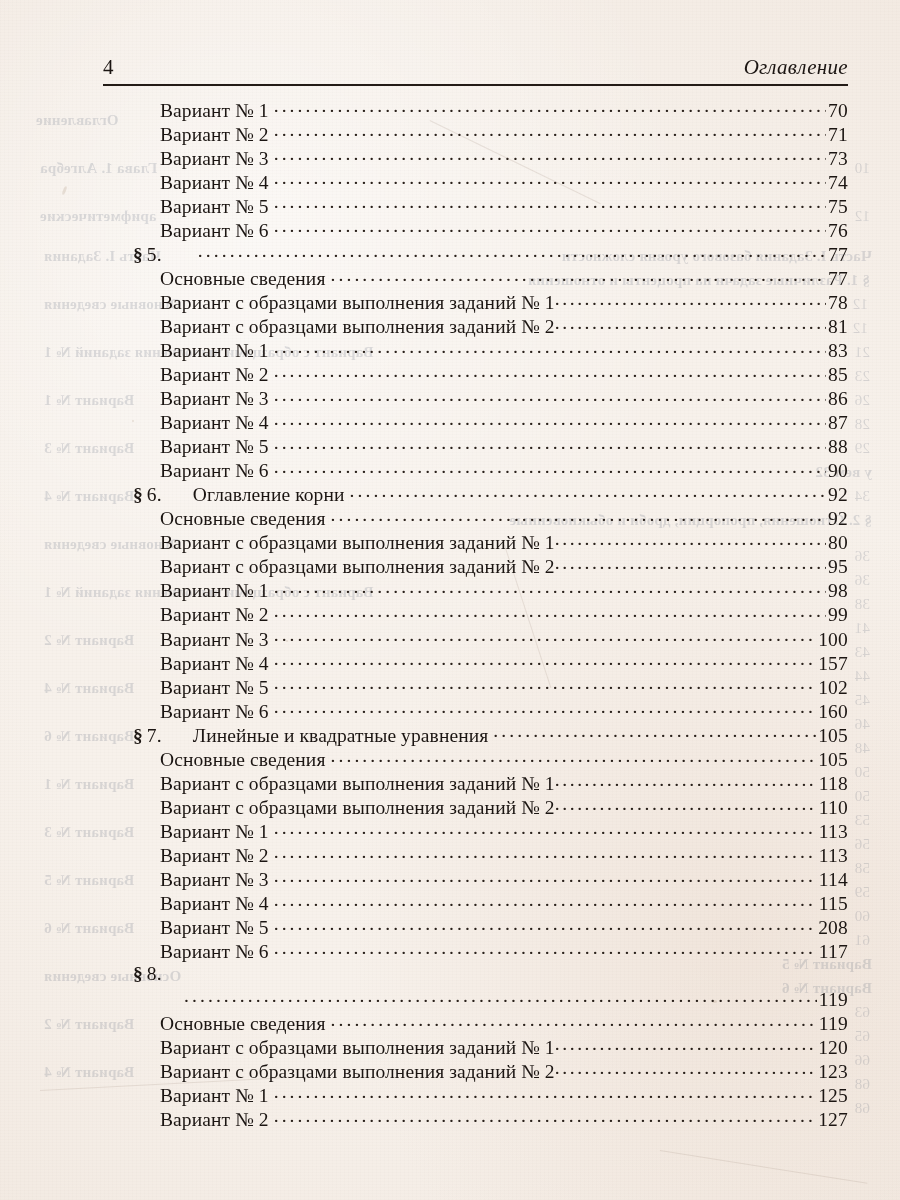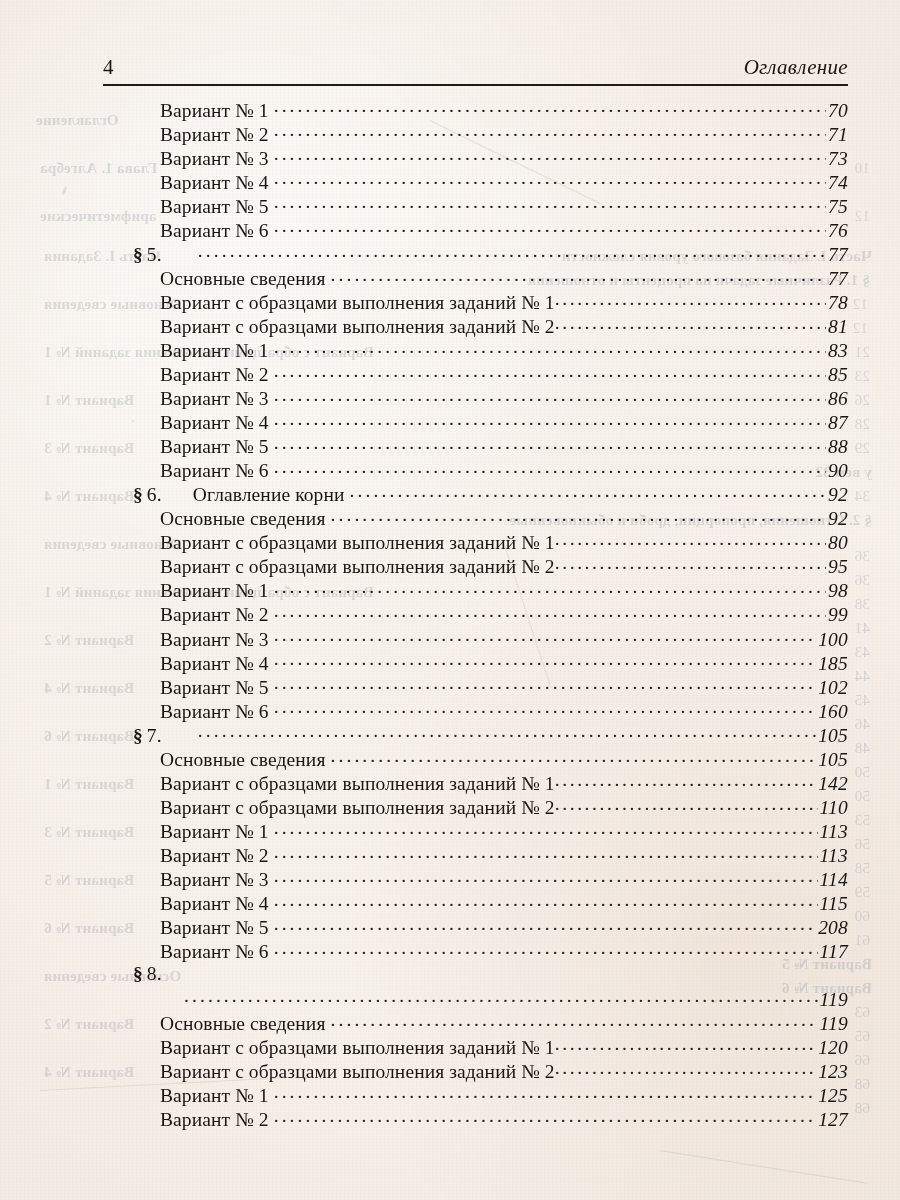--- a/index.html
+++ b/index.html
@@ -168,21 +168,20 @@
     white-space: nowrap;
   }
   .leader.tight { margin-left: 0; }
   .leader.tight::before { letter-spacing: 2.6px; }
 
   .pageno {
     flex: 0 0 auto;
     font-size: 19.5px;
     letter-spacing: 0.2px;
     padding-left: 1px;
-    font-style: italic;
   }
   .cont-indent {
     display: inline-block;
     width: 46px;
     flex: 0 0 auto;
   }
   .row-two {
     display: flex;
     align-items: baseline;
     height: 24.05px;
@@ -444,57 +443,58 @@
           <span class="entry-text">Вариант № 3</span>
         </span>
         <span class="leader"></span>
         <span class="pageno">100</span>
       </div>
       <div class="toc-row lvl-entry">
         <span class="label-wrap">
           <span class="entry-text">Вариант № 4</span>
         </span>
         <span class="leader"></span>
-        <span class="pageno">185</span>
+        <span class="pageno">157</span>
       </div>
       <div class="toc-row lvl-entry">
         <span class="label-wrap">
           <span class="entry-text">Вариант № 5</span>
         </span>
         <span class="leader"></span>
         <span class="pageno">102</span>
       </div>
       <div class="toc-row lvl-entry">
         <span class="label-wrap">
           <span class="entry-text">Вариант № 6</span>
         </span>
         <span class="leader"></span>
         <span class="pageno">160</span>
       </div>
       <div class="toc-row lvl-section">
         <span class="label-wrap">
           <span class="sect-mark">§</span>
           <span class="sect-num">7.</span>
+          <span class="entry-text">Линейные и квадратные уравнения</span>
         </span>
         <span class="leader"></span>
         <span class="pageno">105</span>
       </div>
       <div class="toc-row lvl-entry">
         <span class="label-wrap">
           <span class="entry-text">Основные сведения</span>
         </span>
         <span class="leader"></span>
         <span class="pageno">105</span>
       </div>
       <div class="toc-row lvl-entry">
         <span class="label-wrap">
           <span class="entry-text">Вариант с образцами выполнения заданий № 1</span>
         </span>
         <span class="leader tight"></span>
-        <span class="pageno">142</span>
+        <span class="pageno">118</span>
       </div>
       <div class="toc-row lvl-entry">
         <span class="label-wrap">
           <span class="entry-text">Вариант с образцами выполнения заданий № 2</span>
         </span>
         <span class="leader tight"></span>
         <span class="pageno">110</span>
       </div>
       <div class="toc-row lvl-entry">
         <span class="label-wrap">

